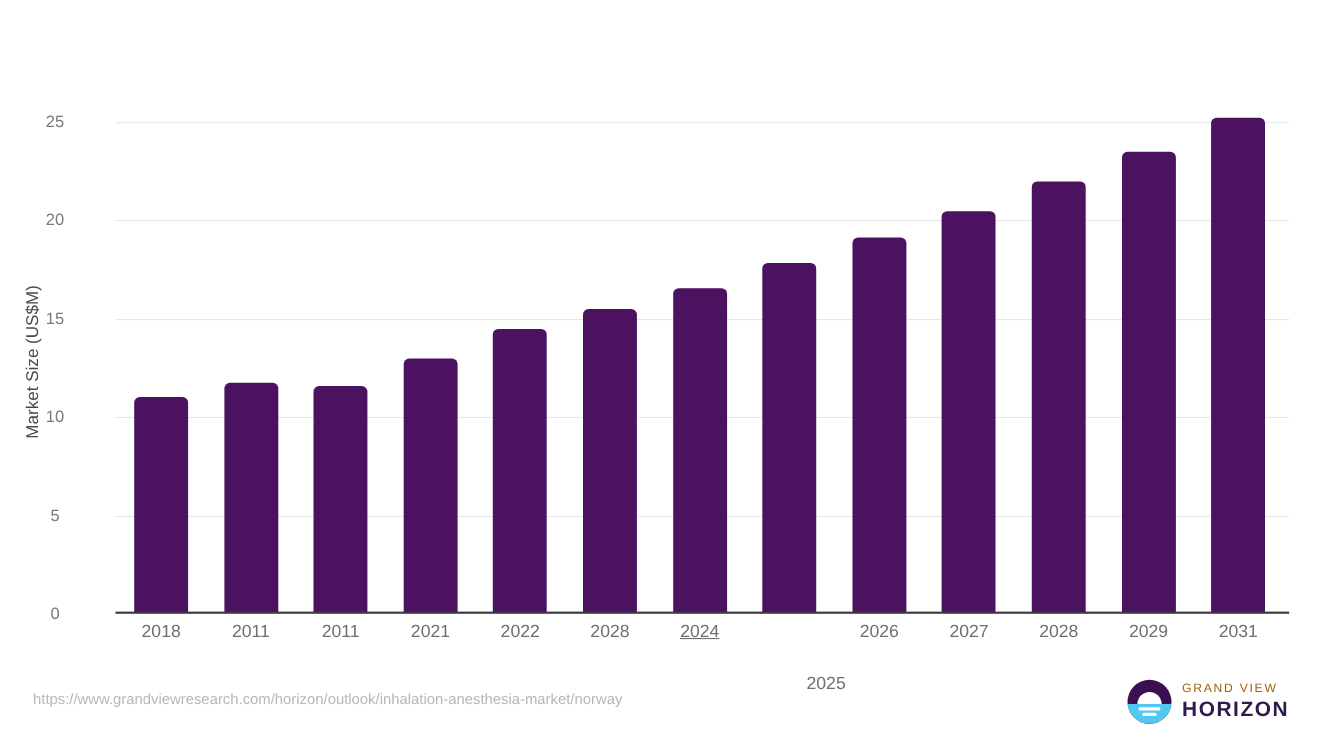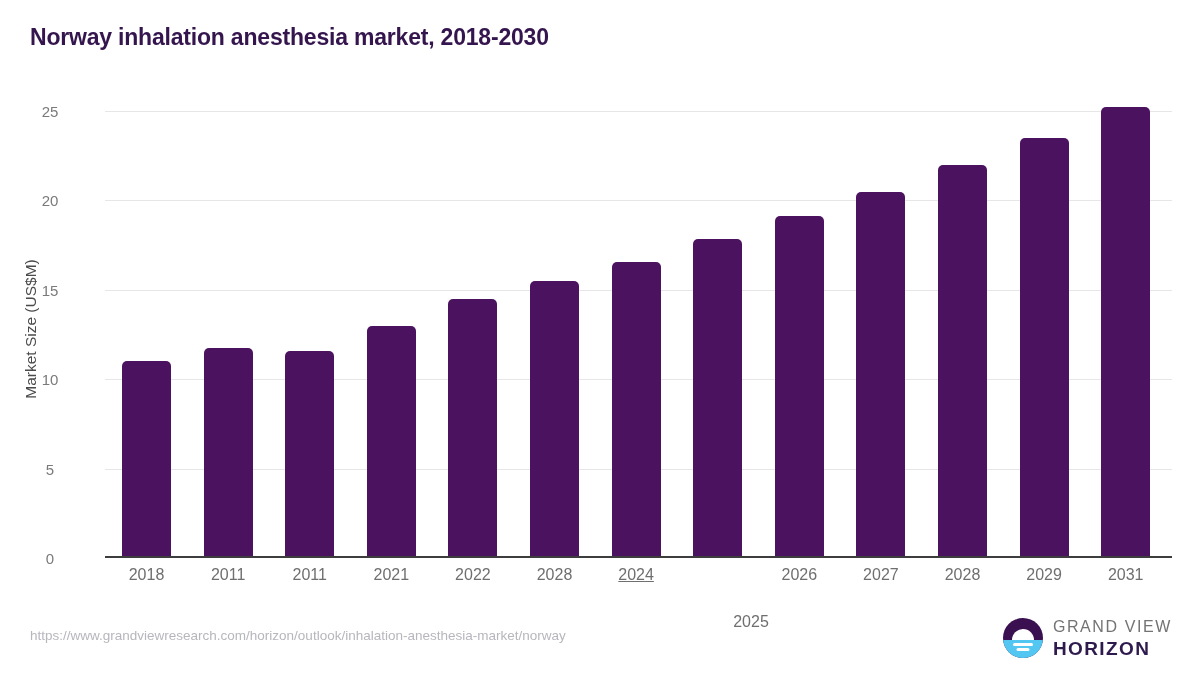--- a/index.html
+++ b/index.html
@@ -180,38 +180,37 @@
     height: 3px;
     background: #ffffff;
     border-radius: 2px;
   }
   #logo-text {
     display: flex;
     flex-direction: column;
     line-height: 1;
   }
   #logo-text .grand-view {
-    font-size: 16px;
+    font-size: 11px;
     letter-spacing: 1.6px;
-    color: #737373;
+    color: #a16207;
     margin-bottom: 4px;
   }
   #logo-text .horizon {
     font-size: 19px;
     font-weight: bold;
     letter-spacing: 1.4px;
     color: #2e1a4d;
   }
 </style>
 </head>
 <body>
 
 <div id="page">
 
-  <div id="chart-title">Norway inhalation anesthesia market, 2018-2030</div>
 
   <div id="y-axis-title">
     <span>Market Size (US$M)</span>
   </div>
 
   <div id="plot-area">
     <div id="gridlines">
         <div class="gridline" style="top: 368.6px;"></div>
         <div class="gridline" style="top: 279.2px;"></div>
         <div class="gridline" style="top: 189.8px;"></div>

